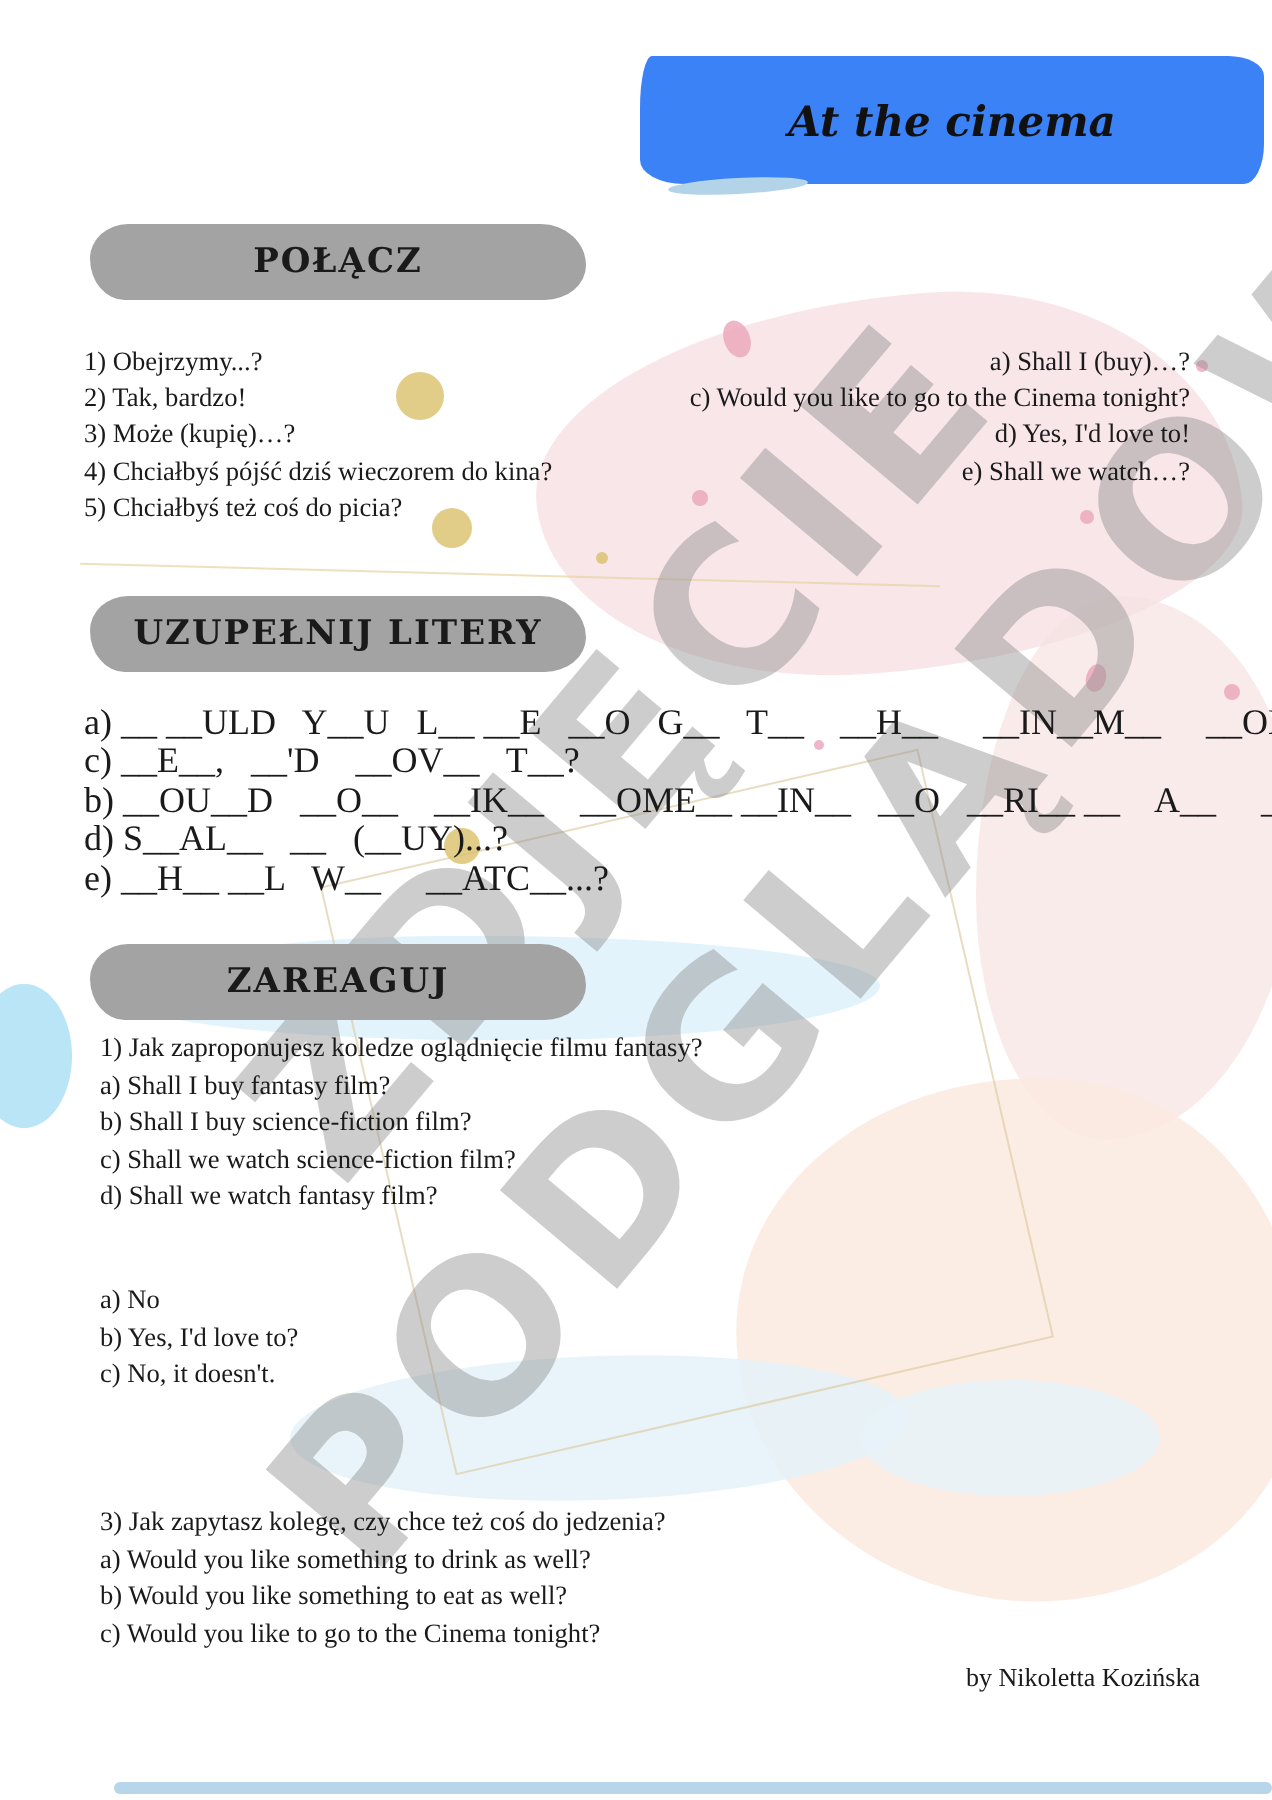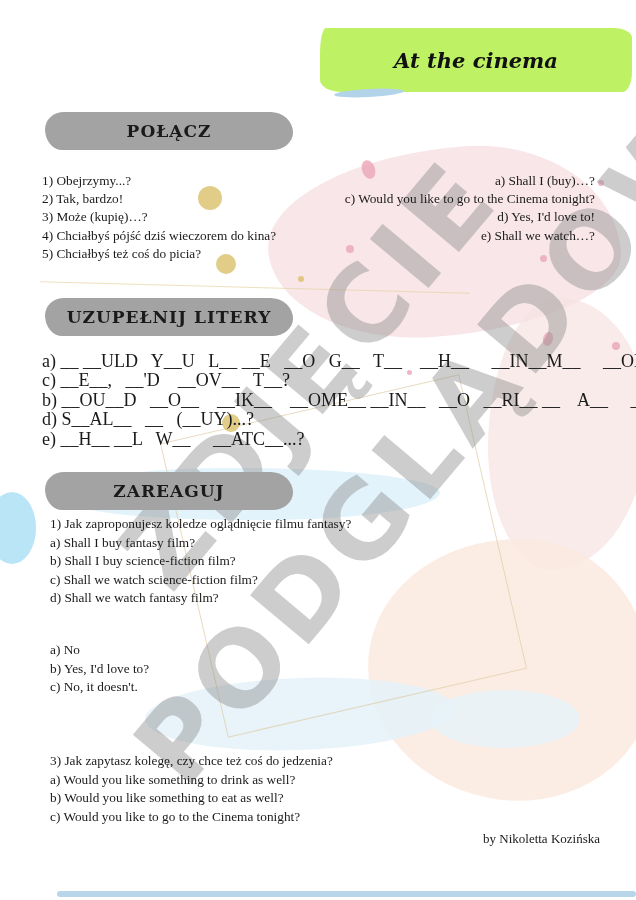--- a/index.html
+++ b/index.html
@@ -28,21 +28,21 @@
   .watermark{
     position:absolute;z-index:2;left:-35px;top:280px;width:800px;height:280px;
     transform:rotate(-50deg);text-align:center;
     font-family:"DejaVu Sans", sans-serif;font-weight:bold;
     font-size:105px;line-height:1.3;letter-spacing:8px;color:rgba(145,145,145,0.45);
     pointer-events:none;white-space:nowrap;
   }
   
   .content{position:absolute;z-index:3;left:0;top:0;width:636px;height:900px;}
   .title-band{
-    position:absolute;left:320px;top:28px;width:312px;height:64px;background:#bef264;
+    position:absolute;left:320px;top:28px;width:312px;height:64px;background:#3b82f6;
     border-radius:6px 18px 10px 22px / 26px 10px 20px 12px;
   }
   .title-band::after{content:"";position:absolute;left:14px;bottom:-5px;width:70px;height:8px;
     background:#b3d3e8;border-radius:50%;transform:rotate(-3deg);}
   .title-text{
     position:absolute;left:0;top:0;width:100%;height:100%;
     display:flex;align-items:center;justify-content:center;
     font-family:"DejaVu Serif", serif;font-style:italic;font-weight:600;font-size:21px;color:#111;
   }
   .section-blob{

